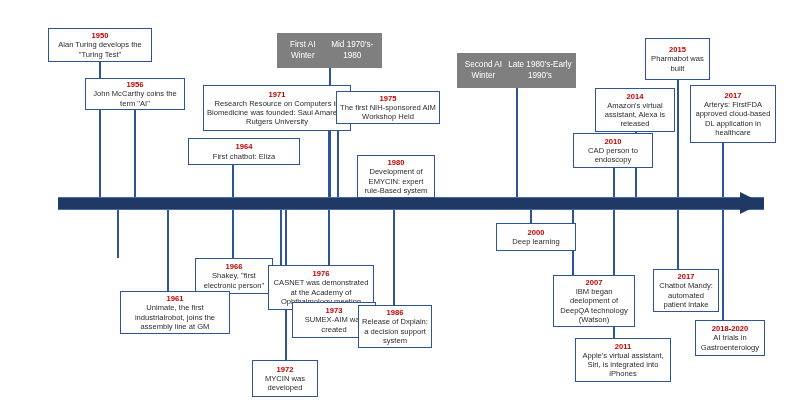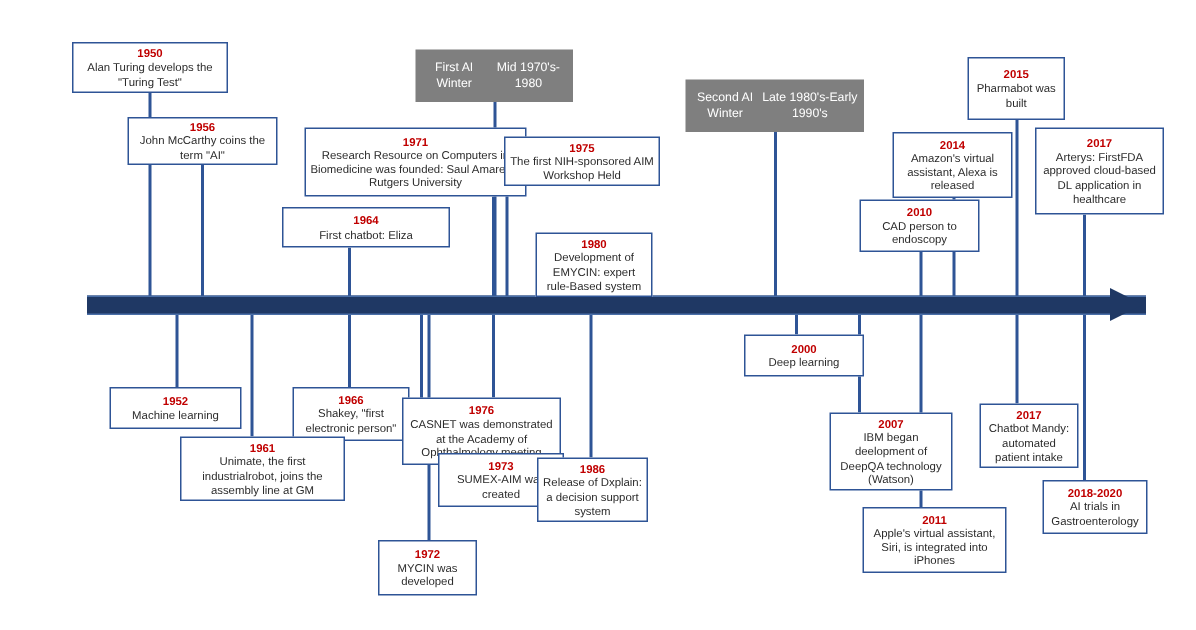--- a/index.html
+++ b/index.html
@@ -166,24 +166,20 @@
   <div class="event" style="left:645px; top:38px; width:65px; height:42px; font-size:7.6px;">
     <span class="yr">2015</span>
     <span class="txt">Pharmabot was built</span>
   </div>
 
   <div class="event" style="left:690px; top:85px; width:86px; height:58px; font-size:7.6px;">
     <span class="yr">2017</span>
     <span class="txt">Arterys: FirstFDA approved cloud-based DL application in healthcare</span>
   </div>
 
-  <div class="event" style="left:73px; top:258px; width:88px; height:28px; font-size:7.6px;">
-    <span class="yr">1952</span>
-    <span class="txt">Machine learning</span>
-  </div>
 
   <div class="event" style="left:195px; top:258px; width:78px; height:36px; font-size:7.6px;">
     <span class="yr">1966</span>
     <span class="txt">Shakey, "first electronic person"</span>
   </div>
 
   <div class="event" style="left:120px; top:291px; width:110px; height:43px; font-size:7.6px;">
     <span class="yr">1961</span>
     <span class="txt">Unimate, the first industrialrobot, joins the assembly line at GM</span>
   </div>

